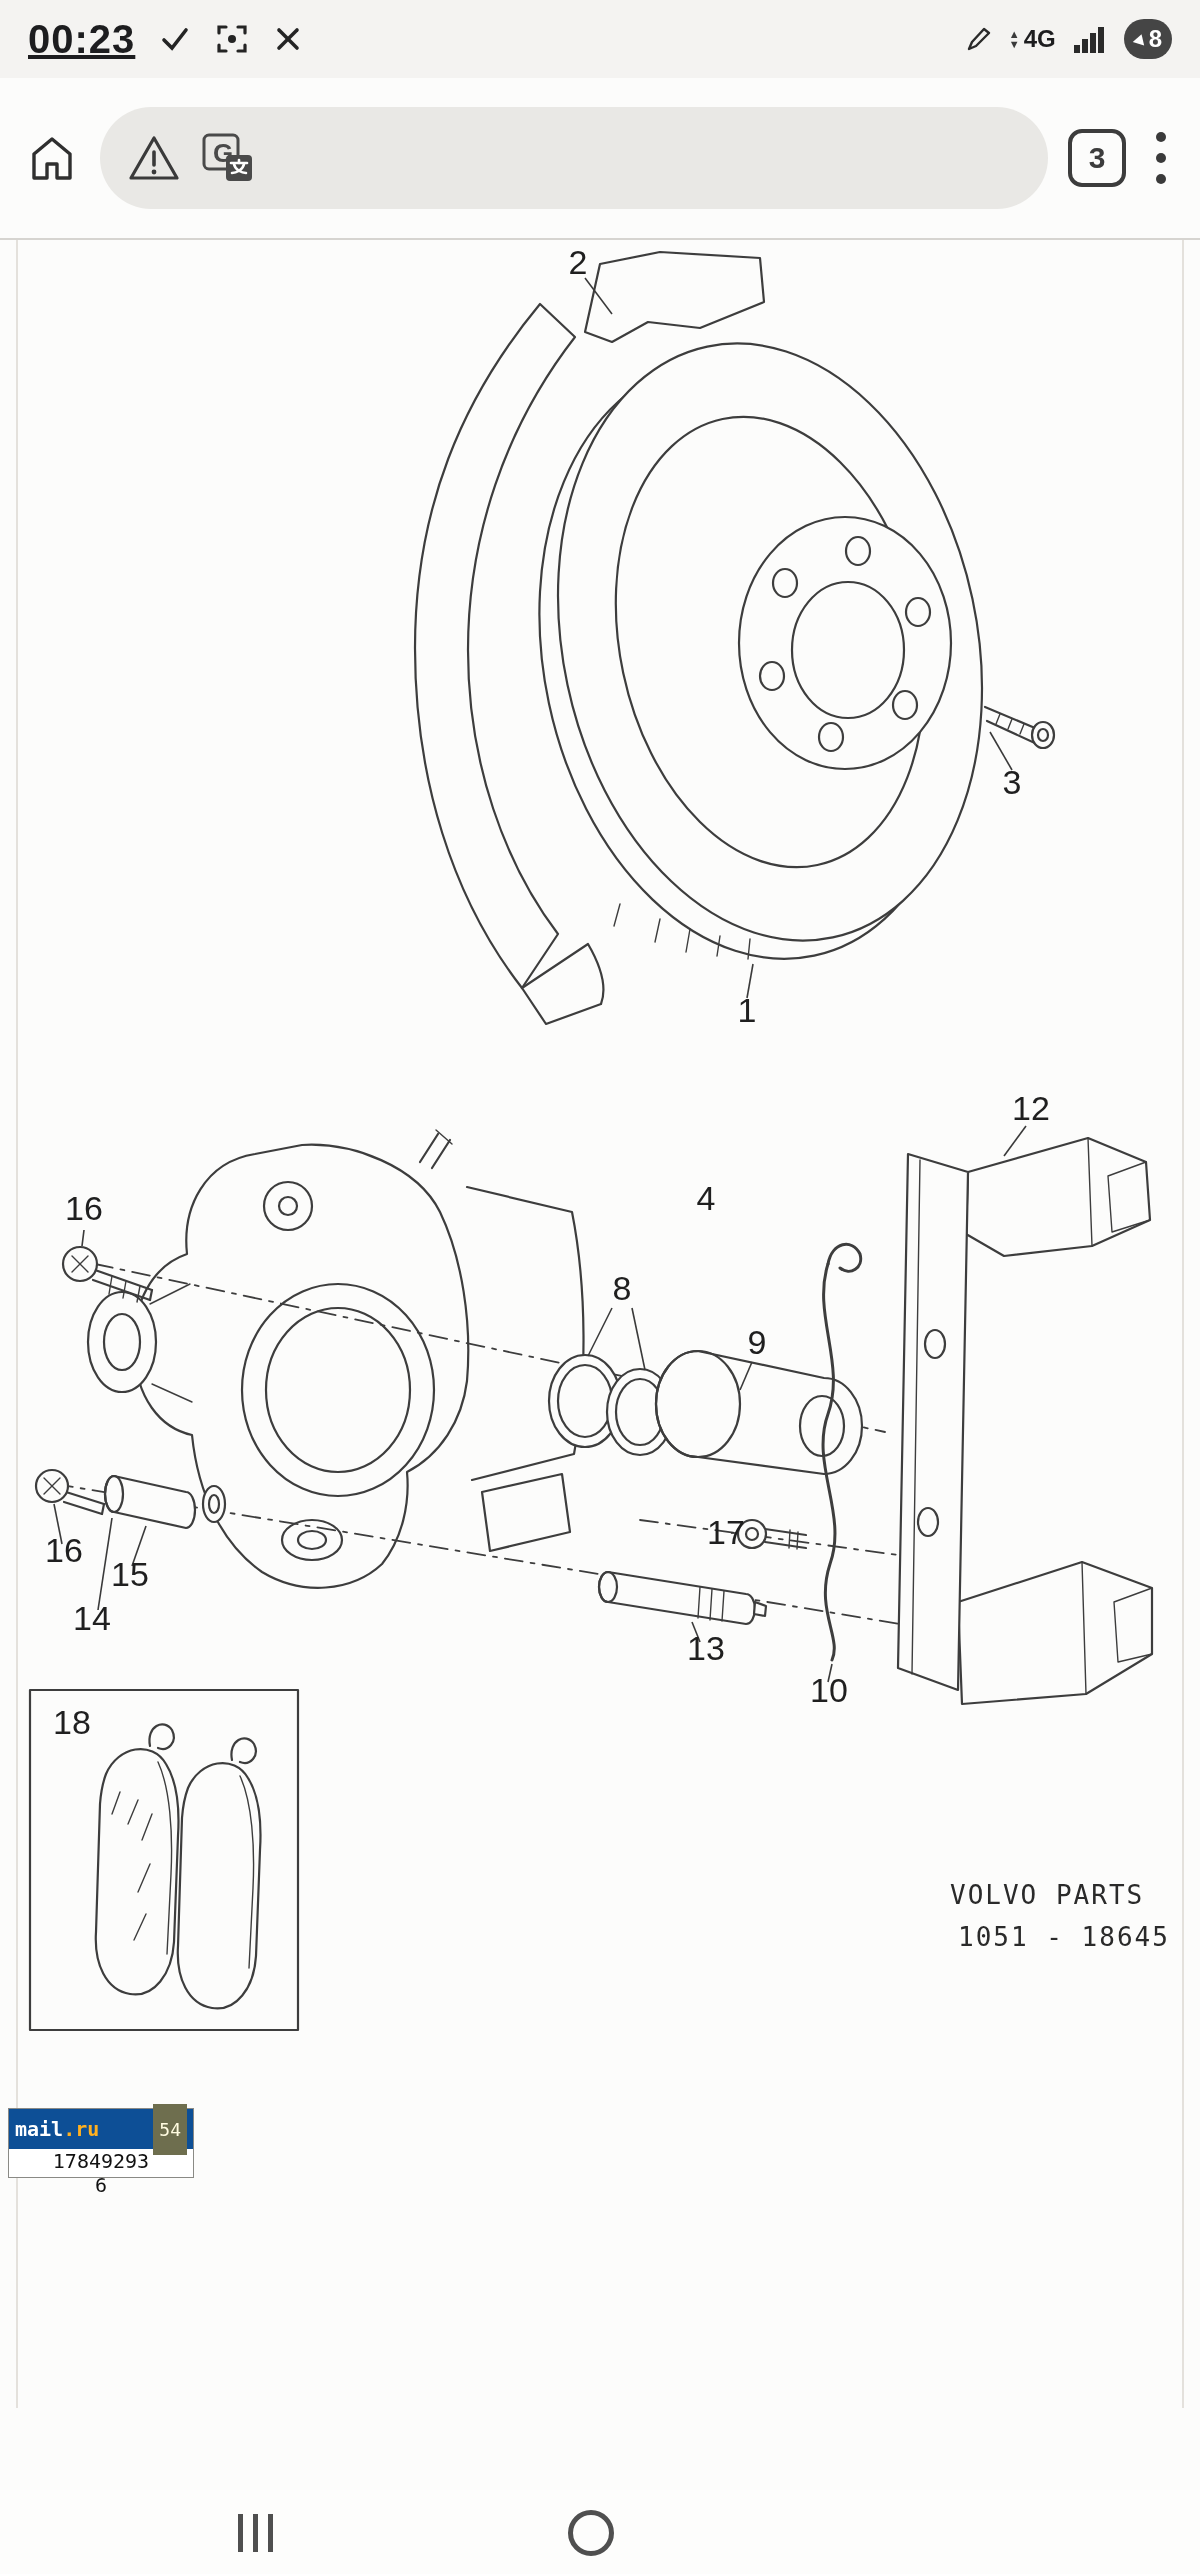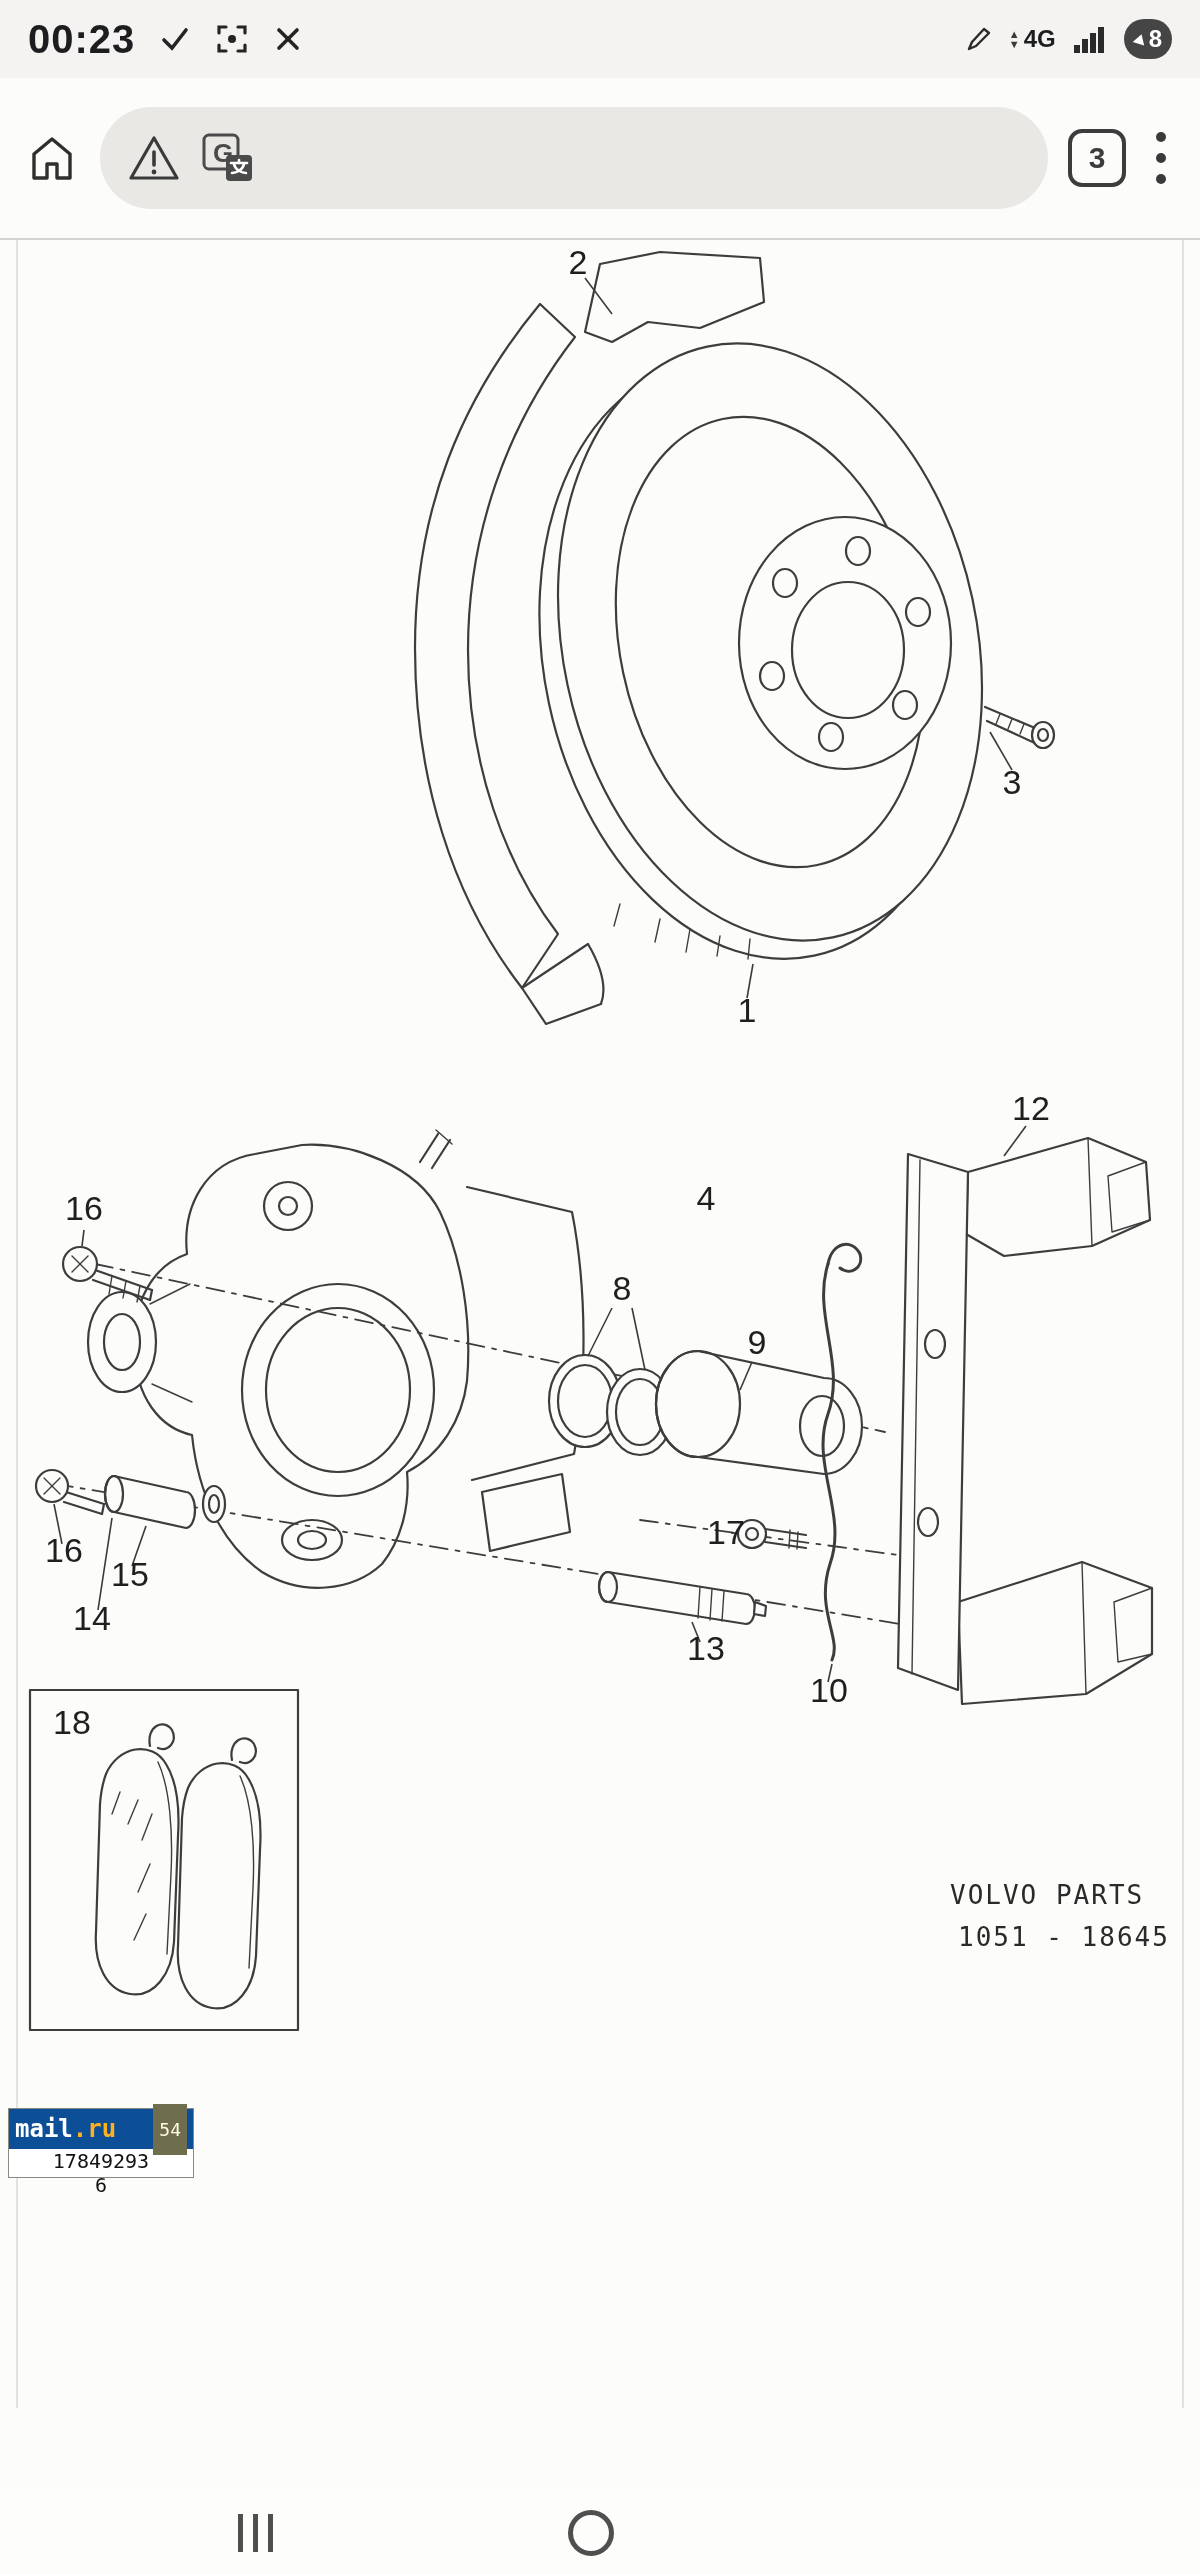--- a/index.html
+++ b/index.html
@@ -6,21 +6,21 @@
   html,body { width:1200px; height:2574px; }
   body { font-family:"Liberation Sans", sans-serif; background:#f4f3f1; position:relative; overflow:hidden; }
 
   .screen { position:absolute; inset:0; background:#fbfbfa; }
 
   
   .status-bar { position:absolute; top:0; left:0; right:0; height:78px;
     background:#f4f3f1; color:#1d1d1f; display:flex; align-items:center;
     justify-content:space-between; padding:0 28px; }
   .sb-left { display:flex; align-items:center; gap:24px; }
-  .sb-time { font-size:40px; font-weight:700; letter-spacing:1px; }
+  .sb-time { font-size:40px; font-weight:700; letter-spacing:1px;text-decoration:underline; }
   .sb-ico { display:flex; align-items:center; }
   .sb-right { display:flex; align-items:center; gap:16px; }
   .net { display:flex; align-items:center; gap:4px; }
   .net .arrows { display:flex; flex-direction:column; font-size:11px; line-height:10px; color:#3a3a3a; }
   .net .net-label { font-size:24px; font-weight:700; }
   .battery { min-width:44px; height:40px; border-radius:20px; background:#454545;
     color:#fff; display:flex; align-items:center; justify-content:center;
     gap:3px; font-size:24px; font-weight:700; padding:0 10px; }
   .battery .bolt { width:0; height:0; border-left:6px solid transparent;
     border-right:6px solid transparent; border-bottom:10px solid #fff; transform:rotate(18deg); }
@@ -58,21 +58,21 @@
   .labels text { font-family:"Liberation Sans", sans-serif; font-size:34px;
     fill:#1f1f1f; text-anchor:middle; }
   .brand text { font-family:"DejaVu Sans Mono", monospace; font-size:26px;
     fill:#2a2a2a; letter-spacing:2px; text-anchor:start; }
 
   
   .mailru { position:absolute; left:8px; top:1868px; width:186px; height:70px;
     border:1px solid #8a8a85; font-family:"DejaVu Sans Mono", monospace; cursor:pointer; }
   .mailru-top { height:40px; background:#0d4f96; display:flex; align-items:center;
     justify-content:space-between; padding:0 6px; }
-  .mailru-logo { font-weight:700; font-size:24px; color:#fff; letter-spacing:0; }
+  .mailru-logo { font-weight:700; font-size:20px; color:#fff; letter-spacing:0; }
   .mailru-logo .ru { color:#ffb020; }
   .mailru-top-val { color:#fffbe0; font-size:18px; background:#6e6e4e; padding:15px 6px; }
   .mailru-bottom { height:28px; background:#ffffff; display:flex; align-items:center;
     justify-content:space-between; padding:0 6px; font-size:20px; color:#111;flex-direction:column; }
 
   
   .nav-bar { position:absolute; left:0; right:0; bottom:0; height:84px; background:#fdfdfc; }
   .recents { position:absolute; left:238px; top:24px; display:flex; gap:10px;
     background:none; border:none; cursor:pointer; }
   .recents i { width:5px; height:38px; background:#4f4f4f; display:block; }

